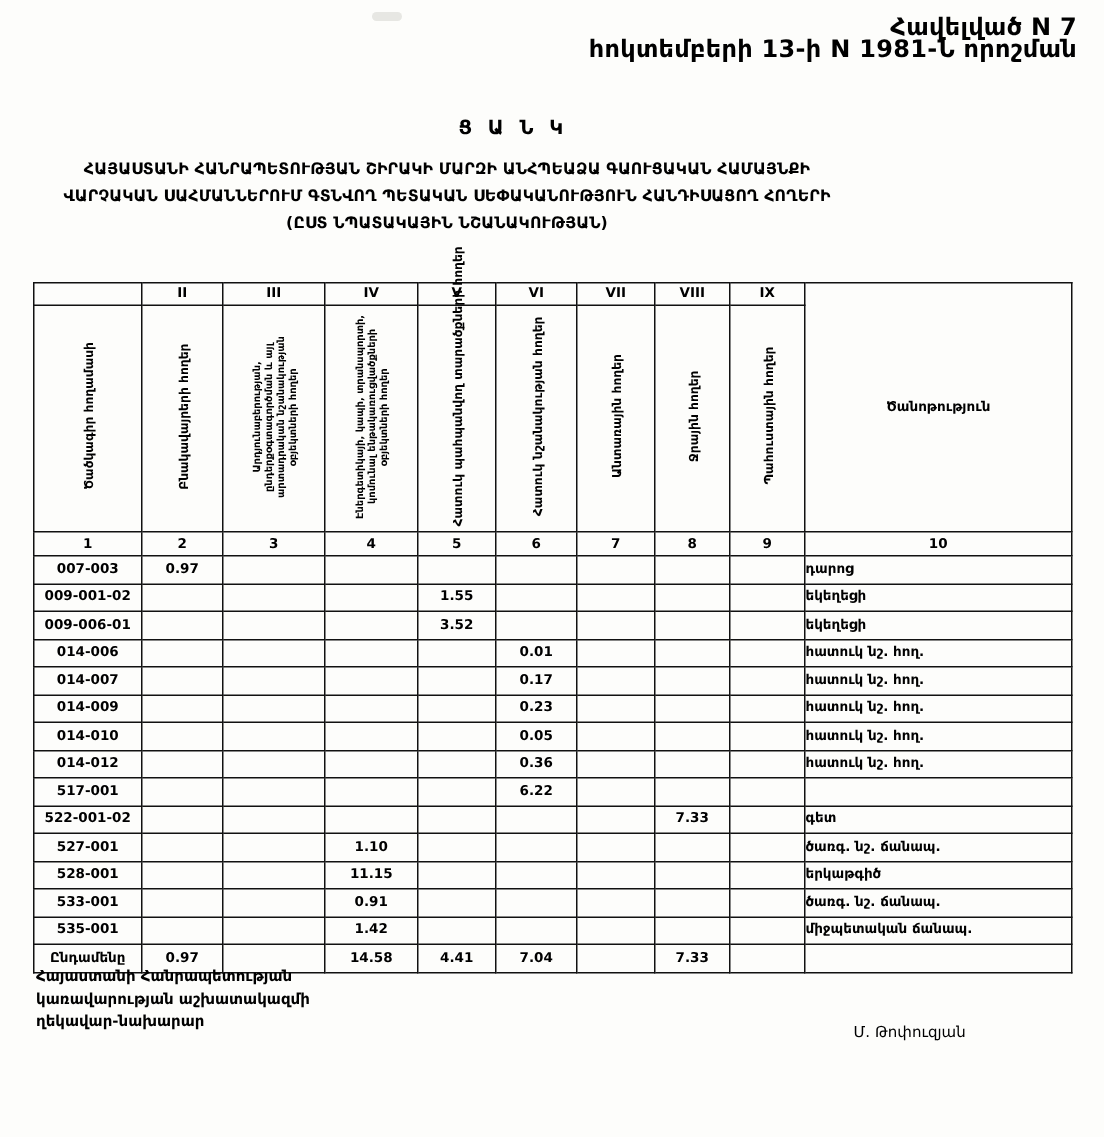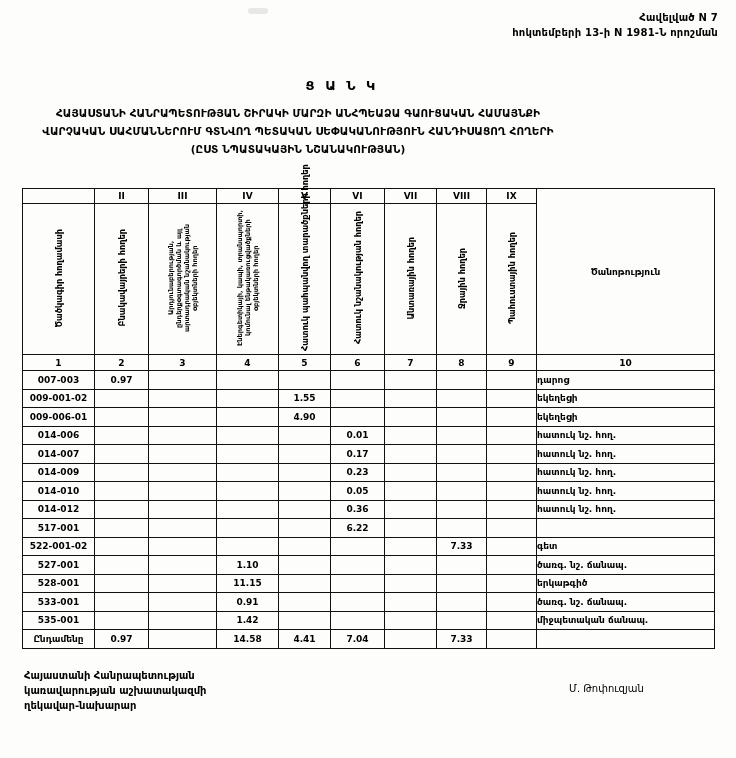--- a/index.html
+++ b/index.html
@@ -20,21 +20,21 @@
     width: 736px;
     height: 758px;
     padding: 0;
     box-sizing: border-box;
   }
   .header-block {
     position: absolute;
     top: 10px;
     right: 18px;
     text-align: right;
-    font-size: 10px;
+    font-size: 16px;
     font-weight: bold;
     line-height: 15px;
     letter-spacing: 0.2px;
     margin-left: 33px;
   }
   .doc-title {
     position: absolute;
     top: 78px;
     left: 0;
     width: 684px;
@@ -128,21 +128,21 @@
     font-size: 9.5px;
   }
   .total-row td {
     height: 18px;
     font-size: 10px;
     font-weight: bold;
   }
   .footer-left {
     position: absolute;
     left: 24px;
-    top: 668px;
+    top: 644px;
     font-size: 10px;
     font-weight: bold;
     line-height: 15px;
   }
   .footer-right {
     position: absolute;
     left: 569px;
     top: 683px;
     font-size: 10px;
     font-weight: normal;
@@ -250,21 +250,21 @@
       <td class="c-num"></td>
       <td class="c-num"></td>
       <td class="c-num"></td>
       <td class="c-note">եկեղեցի</td>
     </tr>
     <tr class="body-row">
       <td class="c-code">009-006-01</td>
       <td class="c-num"></td>
       <td class="c-num"></td>
       <td class="c-num"></td>
-      <td class="c-num">4.90</td>
+      <td class="c-num">3.52</td>
       <td class="c-num"></td>
       <td class="c-num"></td>
       <td class="c-num"></td>
       <td class="c-num"></td>
       <td class="c-note">եկեղեցի</td>
     </tr>
     <tr class="body-row">
       <td class="c-code">014-006</td>
       <td class="c-num"></td>
       <td class="c-num"></td>

